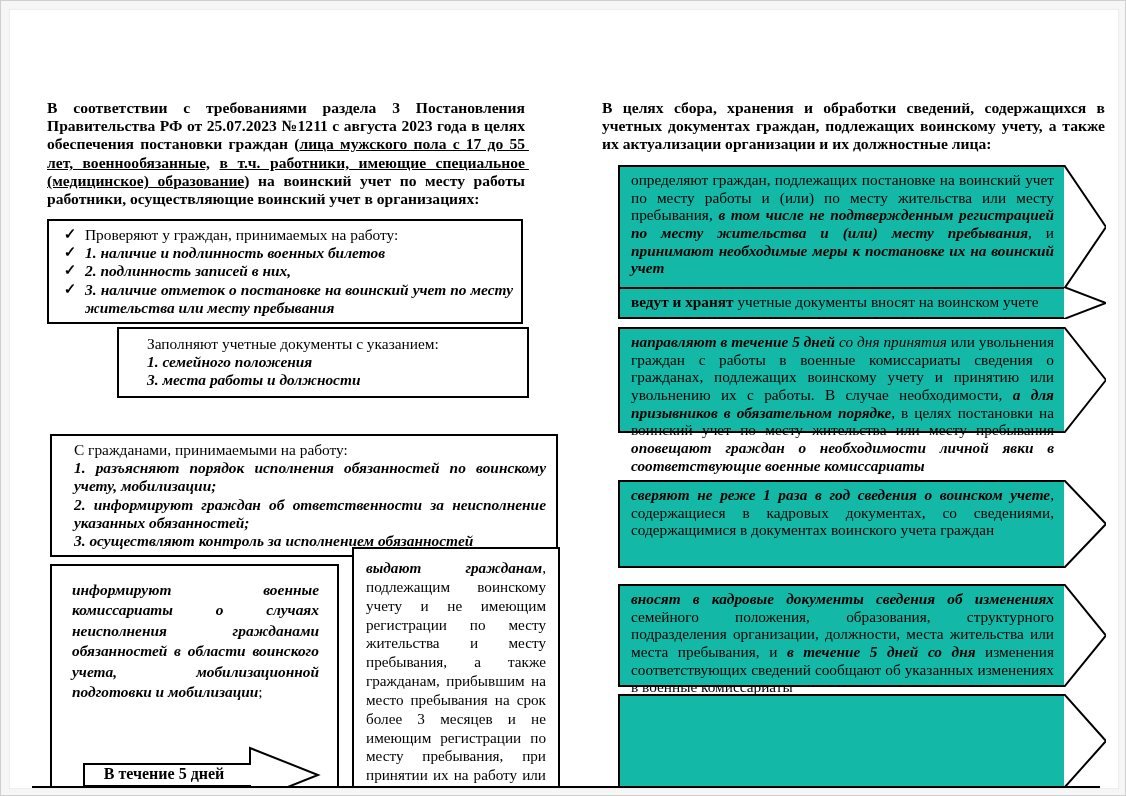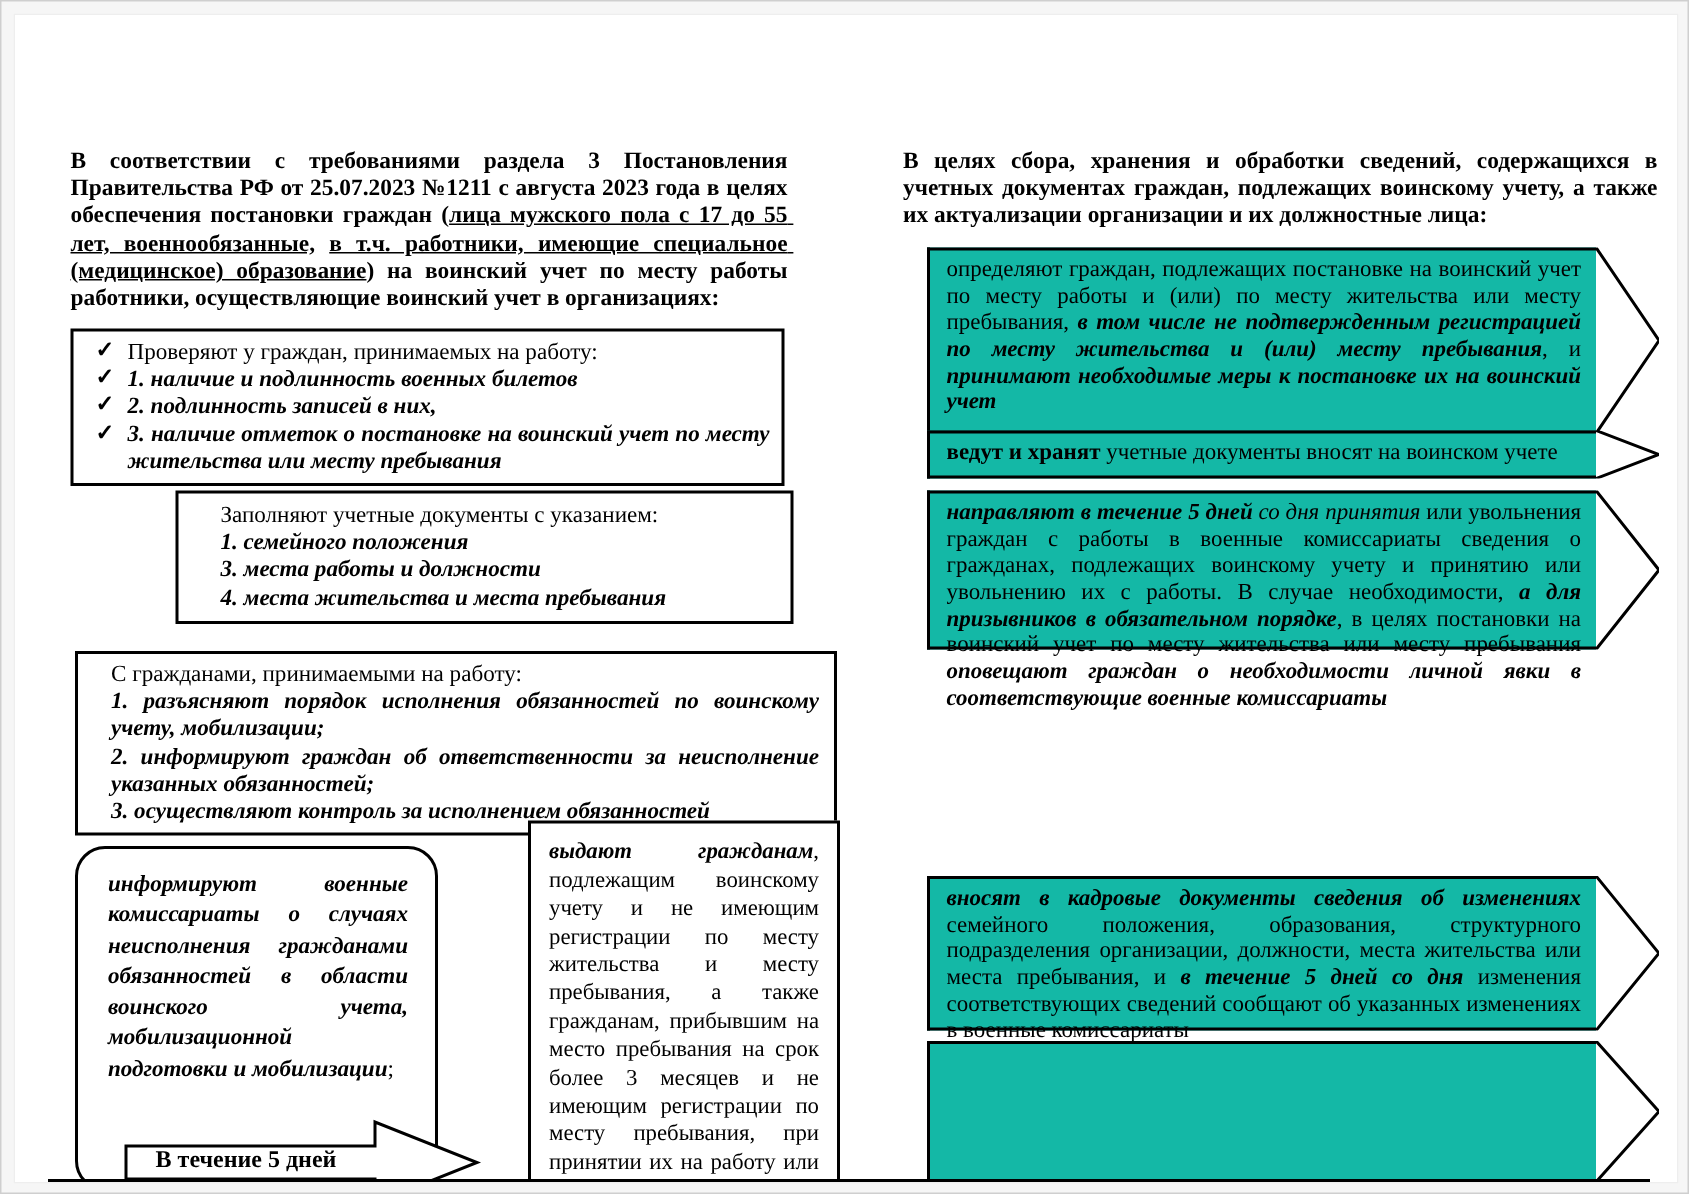--- a/index.html
+++ b/index.html
@@ -40,22 +40,22 @@
     font-size:15.4px;line-height:1.18;background:#fff;
   }
   .check-box{left:37px;top:209px;width:476px;padding:5px 8px 5px 6px;}
   .check-row{display:flex;align-items:flex-start;}
   .check-mark{width:30px;flex:0 0 30px;text-align:center;font-weight:bold;font-style:normal;font-size:15px;}
   .check-text{flex:1;text-align:justify;}
   .fill-box{left:107px;top:317px;width:412px;padding:6px 10px 6px 28px;}
   .citizens-box{left:40px;top:424px;width:508px;padding:5px 10px 5px 22px;}
   .citizens-box .rich, .fill-box .rich{text-align:justify;}
   .inform-box{
-    left:40px;top:554px;width:242px;height:230px;
-    padding:14px 18px 0 20px;line-height:1.33;border-radius:20px;
+    left:40px;top:554px;width:289px;height:230px;
+    padding:14px 18px 0 20px;line-height:1.33;
   }
   .inform-box .rich{text-align:justify;}
   .issue-box{
     left:342px;top:537px;width:208px;height:245px;
     padding:10px 12px 0 12px;line-height:1.24;font-size:15.2px;
   }
   .issue-box .rich{text-align:justify;}
   
   .block-arrow-svg{position:absolute;left:72px;top:734px;width:240px;height:62px;}
   .block-arrow-label{
@@ -106,21 +106,20 @@
       <div class="check-row">
         <span class="check-mark">✓</span>
         <span class="check-text rich"><span class="seg-bi">3. наличие отметок о постановке на воинский учет по месту жительства или месту пребывания</span></span>
       </div>
     </div>
 
     <div class="box fill-box">
       <p class="rich"><span class="seg-r">Заполняют учетные документы с указанием:</span></p>
       <p class="rich"><span class="seg-bi">1. семейного положения</span></p>
       <p class="rich"><span class="seg-bi">3. места работы и должности</span></p>
-      <p class="rich"><span class="seg-bi">4. места жительства и места пребывания</span></p>
     </div>
 
     <div class="box citizens-box">
       <p class="rich"><span class="seg-r">С гражданами, принимаемыми на работу:</span></p>
       <p class="rich"><span class="seg-bi">1. разъясняют порядок исполнения обязанностей по воинскому учету, мобилизации;</span></p>
       <p class="rich"><span class="seg-bi">2. информируют граждан об ответственности за неисполнение указанных обязанностей;</span></p>
       <p class="rich"><span class="seg-bi">3. осуществляют контроль за исполнением обязанностей</span></p>
     </div>
 
     <div class="box inform-box">
@@ -152,20 +151,26 @@
       </svg>
     </div>
 
     <div class="arrowbox rb3">
       <div class="ab-text rich"><span class="seg-bi">направляют в течение 5 дней</span><span class="seg-r"> </span><span class="seg-i">со дня принятия</span><span class="seg-r"> или увольнения граждан с работы в военные комиссариаты сведения о гражданах, подлежащих воинскому учету и принятию или увольнению их с работы. В случае необходимости, </span><span class="seg-bi">а для призывников в обязательном порядке</span><span class="seg-r">, в целях постановки на воинский учет по месту жительства или месту пребывания </span><span class="seg-bi">оповещают граждан о необходимости личной явки в соответствующие военные комиссариаты</span></div>
       <svg class="tip" viewBox="0 0 42 100" preserveAspectRatio="none">
         <path d="M0,0 L42,50 L0,100" fill="#ffffff" stroke="#000000" stroke-width="2" vector-effect="non-scaling-stroke"></path>
       </svg>
     </div>
 
+    <div class="arrowbox rb4">
+      <div class="ab-text rich"><span class="seg-bi">сверяют не реже 1 раза в год сведения о воинском учете</span><span class="seg-r">, содержащиеся в кадровых документах, со сведениями, содержащимися в документах воинского учета граждан</span></div>
+      <svg class="tip" viewBox="0 0 42 100" preserveAspectRatio="none">
+        <path d="M0,0 L42,50 L0,100" fill="#ffffff" stroke="#000000" stroke-width="2" vector-effect="non-scaling-stroke"></path>
+      </svg>
+    </div>
 
     <div class="arrowbox rb5">
       <div class="ab-text rich"><span class="seg-bi">вносят в кадровые документы сведения об изменениях</span><span class="seg-r"> семейного положения, образования, структурного подразделения организации, должности, места жительства или места пребывания, и </span><span class="seg-bi">в течение 5 дней со дня</span><span class="seg-r"> изменения соответствующих сведений сообщают об указанных изменениях в военные комиссариаты</span></div>
       <svg class="tip" viewBox="0 0 42 100" preserveAspectRatio="none">
         <path d="M0,0 L42,50 L0,100" fill="#ffffff" stroke="#000000" stroke-width="2" vector-effect="non-scaling-stroke"></path>
       </svg>
     </div>
 
     <div class="arrowbox rb6">
       <svg class="tip" viewBox="0 0 42 100" preserveAspectRatio="none">

